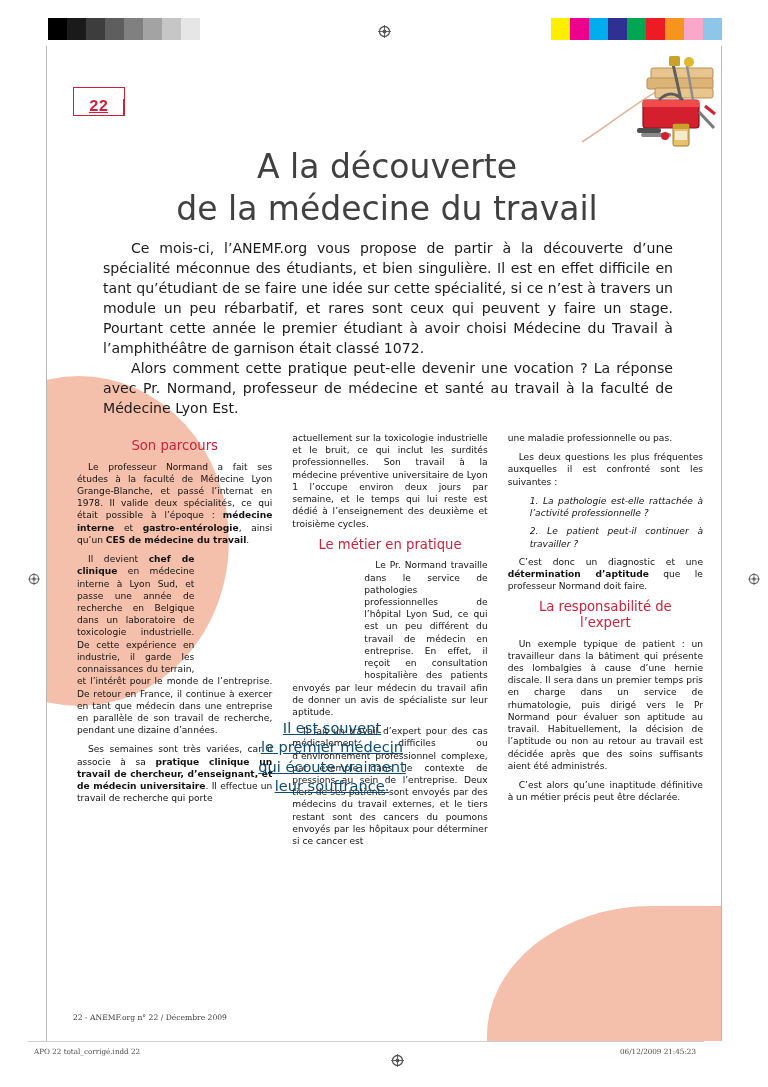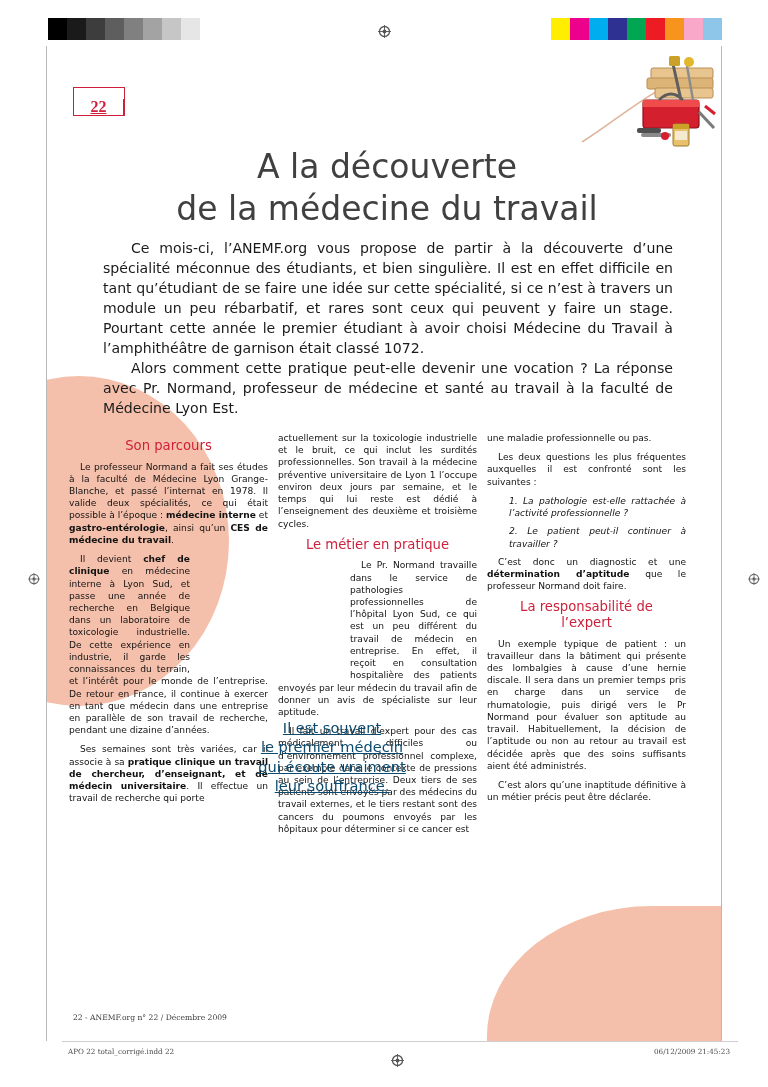--- a/index.html
+++ b/index.html
@@ -65,21 +65,21 @@
     position: absolute; left: 26px; top: 41px;
     display: flex; align-items: stretch;
     border: 1.6px solid #cf1f3a;
     height: 29px;
   }
   #rubric-number {
     width: 50px;
     display: flex; align-items: center; justify-content: center;
     color: #cf1f3a; font-weight: bold; font-size: 16px;
     border-right: 1.6px solid #cf1f3a;
-    font-family: Liberation Serif, serif;
+    font-family: Liberation Mono, monospace;
     text-decoration: underline;
     margin-top: 11px;
   }
   #rubric-label {
     padding: 0 18px;
     display: flex; align-items: center;
     color: #cf1f3a; font-weight: bold; font-size: 16px;
   }
 
   
@@ -101,23 +101,23 @@
   #intro {
     position: absolute; left: 56px; top: 192px; width: 570px;
     font-size: 14.1px; line-height: 1.42;
     color: #1a1a1a;
     text-align: justify;
   }
   #intro p { margin: 0; text-indent: 28px; }
 
   
   #columns {
-    position: absolute; left: 22px; top: 386px;
+    position: absolute; left: 30px; top: 386px;
     width: 626px; height: 570px;
-    display: flex; gap: 10px;
+    display: flex; gap: 20px;
   }
   .col { width: 199px; position: relative; }
   .col-inner {
     font-size: 9.1px; line-height: 1.345;
     color: #121212; text-align: justify;
   }
   .col-inner p { margin: 0 0 7px 0; text-indent: 11px; }
   .col-inner p.noindent { text-indent: 0; }
   .col-inner b { font-weight: bold; }
   .col-inner .q {
@@ -154,21 +154,21 @@
 
   
   #page-footer {
     position: absolute; left: 26px; top: 967px;
     font-size: 7.6px; color: #3a3a3a;
     font-family: "DejaVu Serif", serif;
   }
 
   
   #slug {
-    position: absolute; left: 62px; top: 1041px; width: 676px; height: 22px;
+    position: absolute; left: 28px; top: 1041px; width: 676px; height: 22px;
     border-top: 0.6px solid #cfcfcf;
     font-family: "DejaVu Serif", serif;
     font-size: 7.2px; color: #4a4a4a;
   }
   #slug-left { position: absolute; left: 6px; top: 5px; }
   #slug-right { position: absolute; right: 8px; top: 5px; text-align: right; }
 </style>
 </head>
 <body>
 

